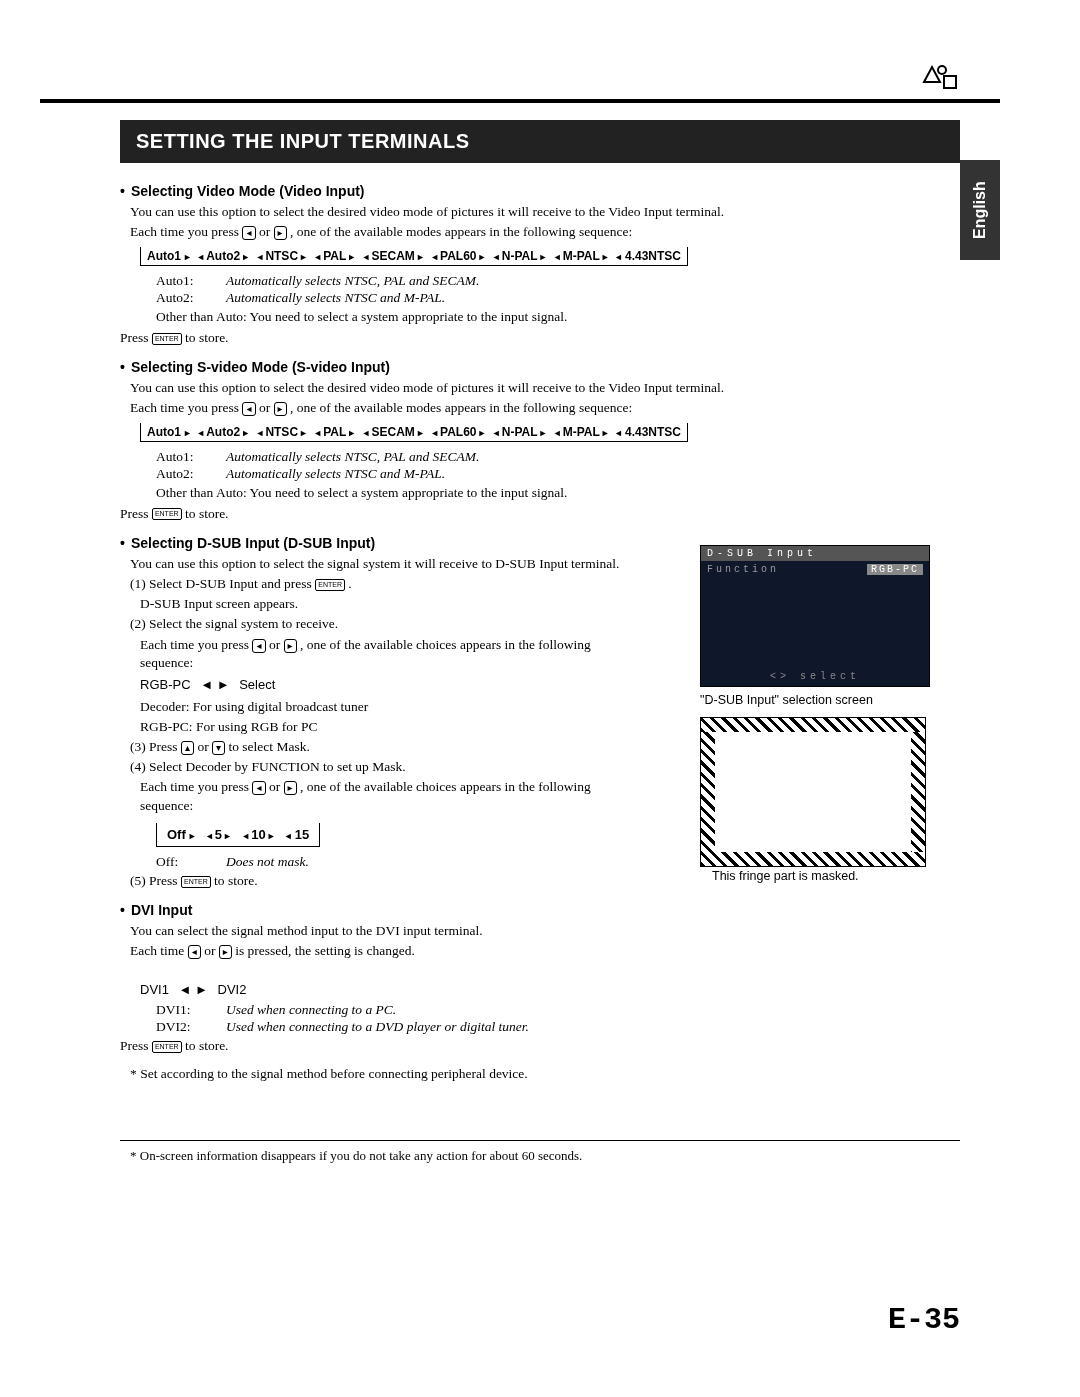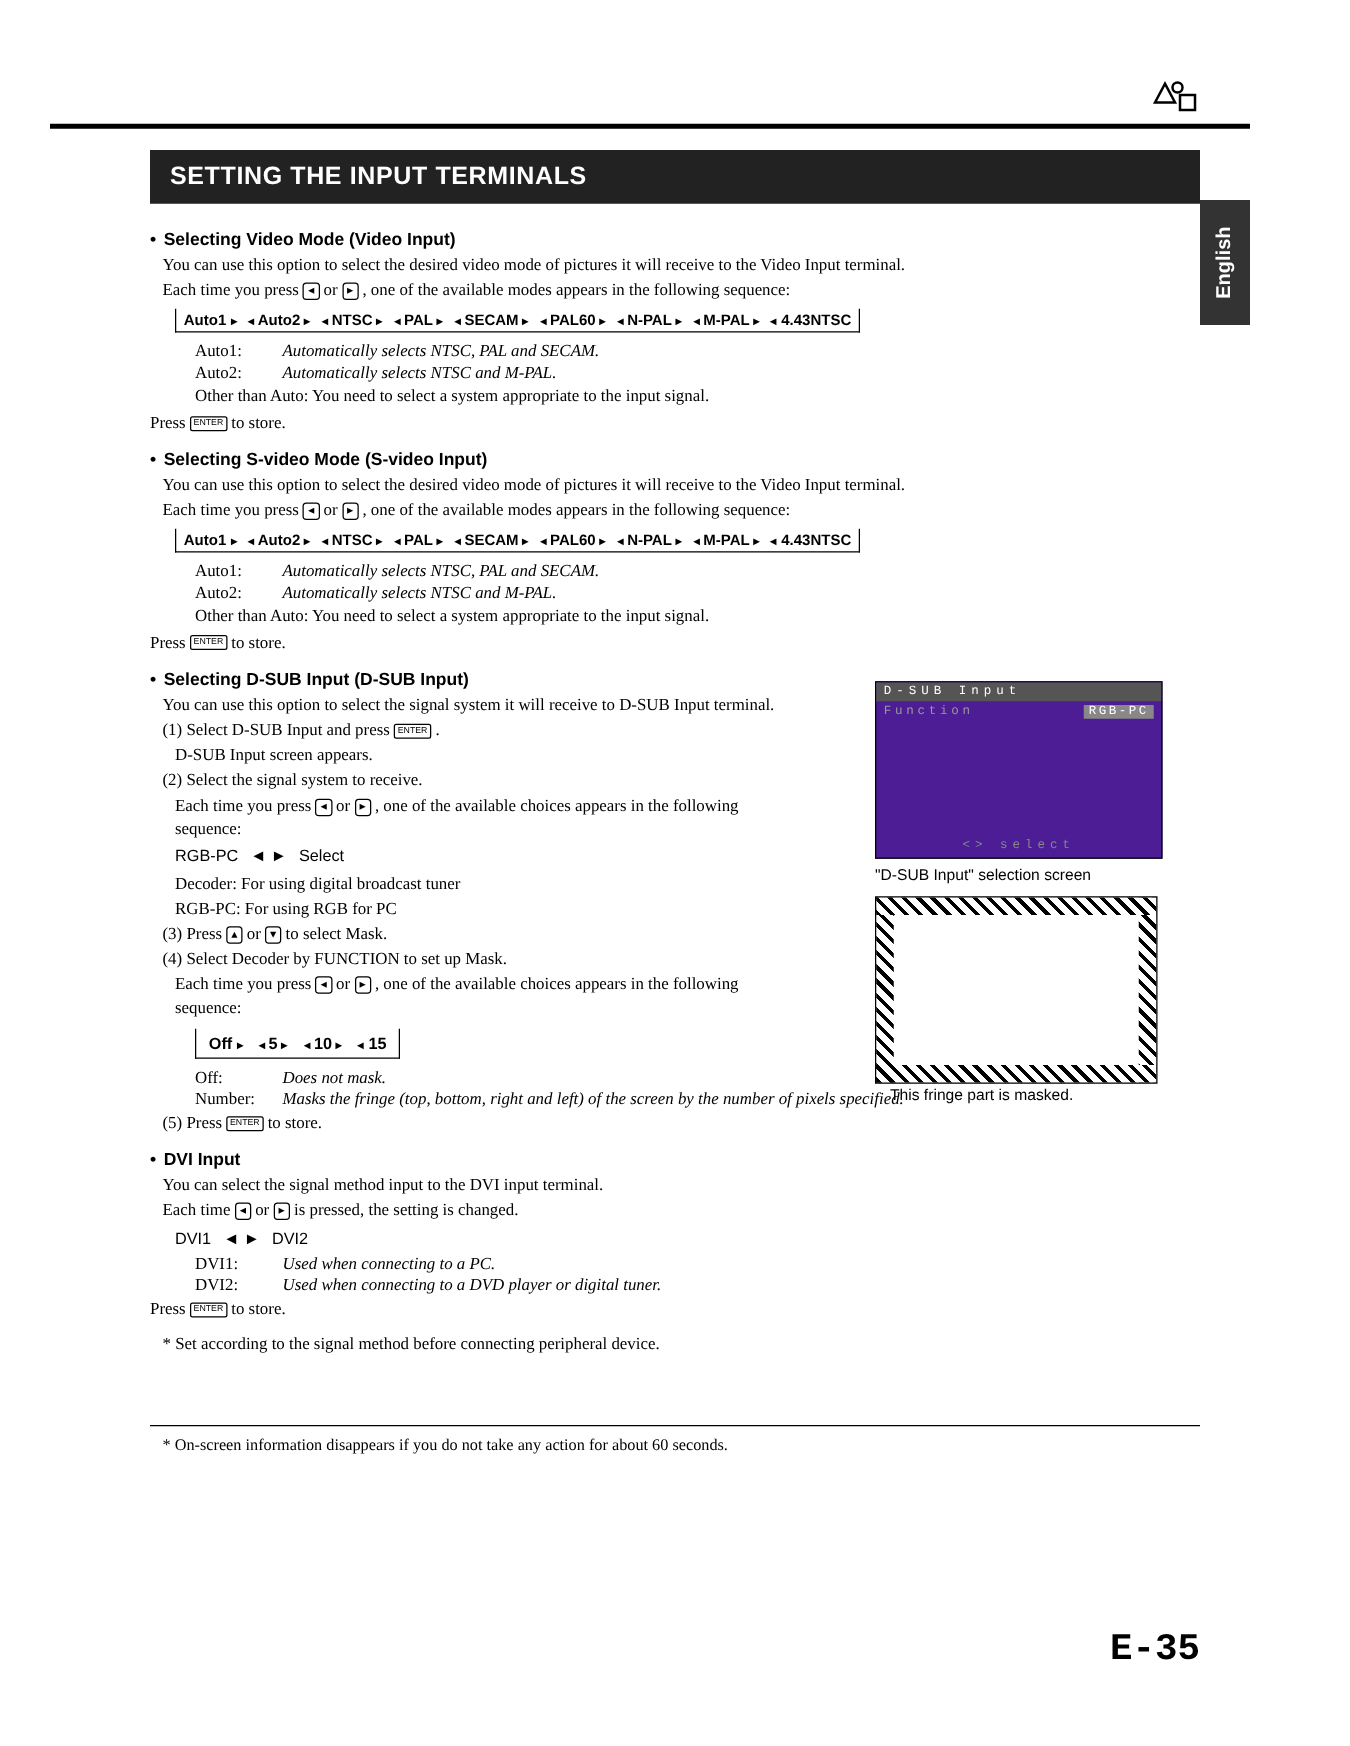--- a/index.html
+++ b/index.html
@@ -129,21 +129,21 @@
     right: 150px;
     top: 545px;
     width: 230px;
     font-family: Arial, sans-serif;
     font-size: 12px;
   }
   .osd-box {
     border: 1px solid #000;
     height: 140px;
     position: relative;
-    background: #4c1d95;
+    background: #0f172a;
     margin-bottom: 6px;
   }
   .osd-upper {
     position: absolute;
     top: 0; left: 0; right: 0;
     background: #555;
     color: #fff;
     font-family: "Courier New", monospace;
     font-size: 10px;
     padding: 2px 6px;
@@ -363,41 +363,37 @@
     <div class="seq-box-small">
       <span class="seq-item rarr">Off</span>&nbsp;
       <span class="seq-item biarr">5</span>&nbsp;
       <span class="seq-item biarr">10</span>&nbsp;
       <span class="seq-item larr">15</span>
     </div>
     <div class="def-row">
         <div class="def-key">Off:</div>
         <div class="def-val">Does not mask.</div>
       </div>
-    <div class="def-row">
-        <div class="def-key">Number:</div>
-        <div class="def-val" style="width:420px">Masks the fringe (top, bottom, right and left) of the screen by the number of pixels specified.</div>
-      </div>
     <div class="body-text">
       <span>(5) Press </span>
       <span class="btn-enter">ENTER</span>
       <span> to store.</span>
     </div>
 
     
     <div class="section-h dot">DVI Input</div>
     <div class="body-text">You can select the signal method input to the DVI input terminal.</div>
     <div class="body-text">
       <span>Each time </span>
       <span class="btn-icon">◂</span>
       <span> or </span>
       <span class="btn-icon">▸</span>
       <span> is pressed, the setting is changed.</span>
     </div>
-    <div class="sans body-text indent" style="font-size:13px;margin-top:4px;margin-bottom:4px">
+    <div class="sans body-text indent" style="font-size:13px;margin-top:20px;margin-bottom:4px">
       <span>DVI1</span>
       <span style="margin:0 6px">◄ ►</span>
       <span>DVI2</span>
     </div>
     <div class="def-row">
         <div class="def-key">DVI1:</div>
         <div class="def-val">Used when connecting to a PC.</div>
       </div>
     <div class="def-row">
         <div class="def-key">DVI2:</div>

